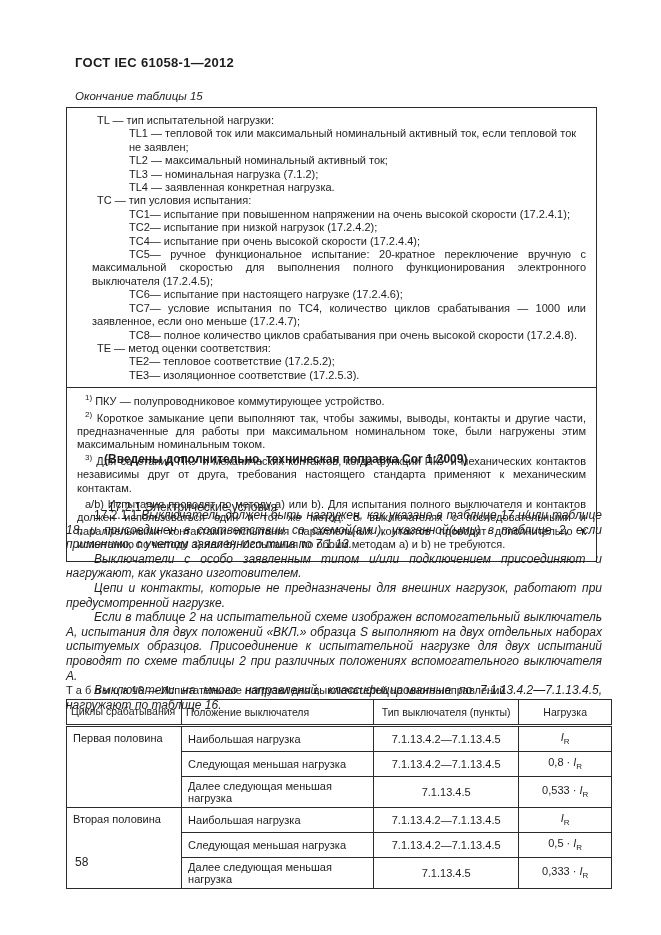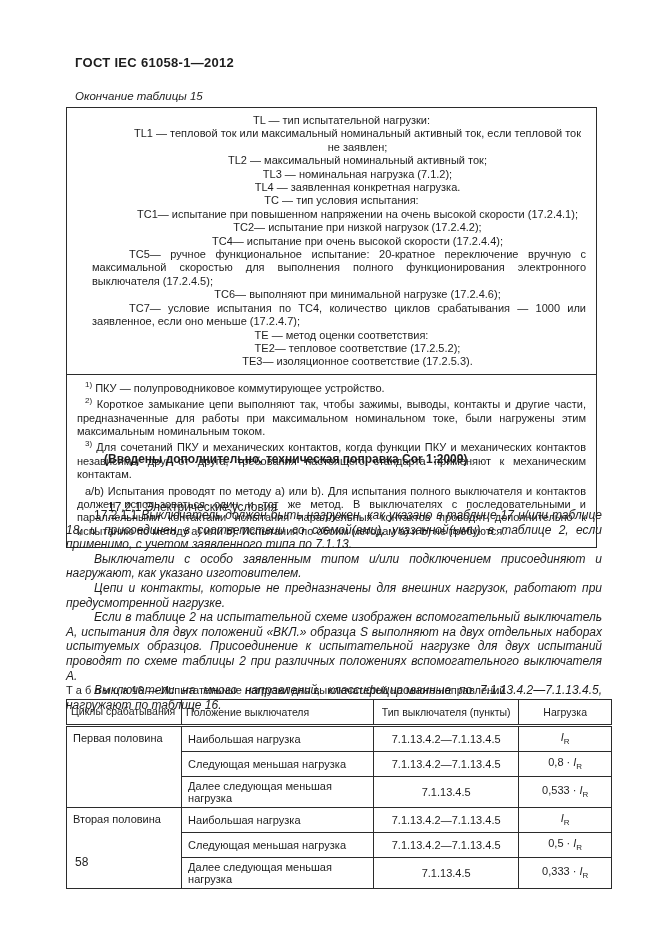--- a/index.html
+++ b/index.html
@@ -5,21 +5,21 @@
   html,body{margin:0;padding:0;background:#ffffff;}
   .page{position:relative;width:661px;height:935px;background:#ffffff;overflow:hidden;
         font-family:"Liberation Sans","DejaVu Sans",sans-serif;color:#1d1d1d;}
 
   .doc-code{position:absolute;left:75px;top:55px;font-size:13px;font-weight:bold;letter-spacing:.3px;}
   .cont-label{position:absolute;left:75px;top:90px;font-size:11.5px;font-style:italic;}
 
   
   .box15{position:absolute;left:66px;top:107px;width:529px;border:1.5px solid #2b2b2b;}
   .box15-list{padding:6px 10px 5px 10px;font-size:11px;line-height:13.4px;}
-  .ln{white-space:normal;text-align:center;}
+  .ln{white-space:normal;}
   .l0{padding-left:20px;}
   .l1{padding-left:52px;}
   .w{padding-left:15px;text-indent:37px;text-align:justify;}
   .box15-fns{border-top:1.5px solid #2b2b2b;padding:4px 10px 9px 10px;font-size:11px;line-height:13.4px;}
   .fn{margin:3px 0 0 0;text-indent:8px;text-align:justify;}
   .fn sup{font-size:8px;line-height:0;}
 
   
   .amendment{position:absolute;left:104px;top:452px;font-size:12px;font-weight:bold;}
   .h2{position:absolute;left:94px;top:476px;font-size:12.5px;font-weight:bold;}
@@ -59,22 +59,23 @@
       <div class="ln l0">TL — тип испытательной нагрузки:</div>
       <div class="ln l1">TL1 — тепловой ток или максимальный номинальный активный ток, если тепловой ток не заявлен;</div>
       <div class="ln l1">TL2 — максимальный номинальный активный ток;</div>
       <div class="ln l1">TL3 — номинальная нагрузка (7.1.2);</div>
       <div class="ln l1">TL4 — заявленная конкретная нагрузка.</div>
       <div class="ln l0">TC — тип условия испытания:</div>
       <div class="ln l1">TC1— испытание при повышенном напряжении на очень высокой скорости (17.2.4.1);</div>
       <div class="ln l1">TC2— испытание при низкой нагрузок (17.2.4.2);</div>
       <div class="ln l1">TC4— испытание при очень высокой скорости (17.2.4.4);</div>
       <div class="ln w">TC5— ручное функциональное испытание: 20-кратное переключение вручную с максимальной скоростью для выполнения полного функционирования электронного выключателя (17.2.4.5);</div>
-      <div class="ln l1">TC6— выполняют при минимальной нагрузке (17.2.4.6);</div>
+      <div class="ln l1">TC6— испытание при настоящего нагрузке (17.2.4.6);</div>
       <div class="ln w">TC7— условие испытания по TC4, количество циклов срабатывания — 1000 или заявленное, если оно меньше (17.2.4.7);</div>
+      <div class="ln l1">TC8— полное количество циклов срабатывания при очень высокой скорости (17.2.4.8).</div>
       <div class="ln l0">TE — метод оценки соответствия:</div>
       <div class="ln l1">TE2— тепловое соответствие (17.2.5.2);</div>
       <div class="ln l1">TE3— изоляционное соответствие (17.2.5.3).</div>
     </div>
     <div class="box15-fns">
       <p class="fn"><sup>1)</sup><span> ПКУ — полупроводниковое коммутирующее устройство.</span></p>
       <p class="fn"><sup>2)</sup><span> Короткое замыкание цепи выполняют так, чтобы зажимы, выводы, контакты и другие части, предназначенные для работы при максимальном номинальном токе, были нагружены этим максимальным номинальным током.</span></p>
       <p class="fn"><sup>3)</sup><span> Для сочетаний ПКУ и механических контактов, когда функции ПКУ и механических контактов независимы друг от друга, требования настоящего стандарта применяют к механическим контактам.</span></p>
       <p class="fn"><sup></sup><span>a/b) Испытания проводят по методу a) или b). Для испытания полного выключателя и контактов должен использоваться один и тот же метод. В выключателях с последовательными и параллельными контактами испытания параллельных контактов проводят дополнительно к испытанию по методу a) или b). Испытания по обоим методам a) и b) не требуются.</span></p>
     </div>

